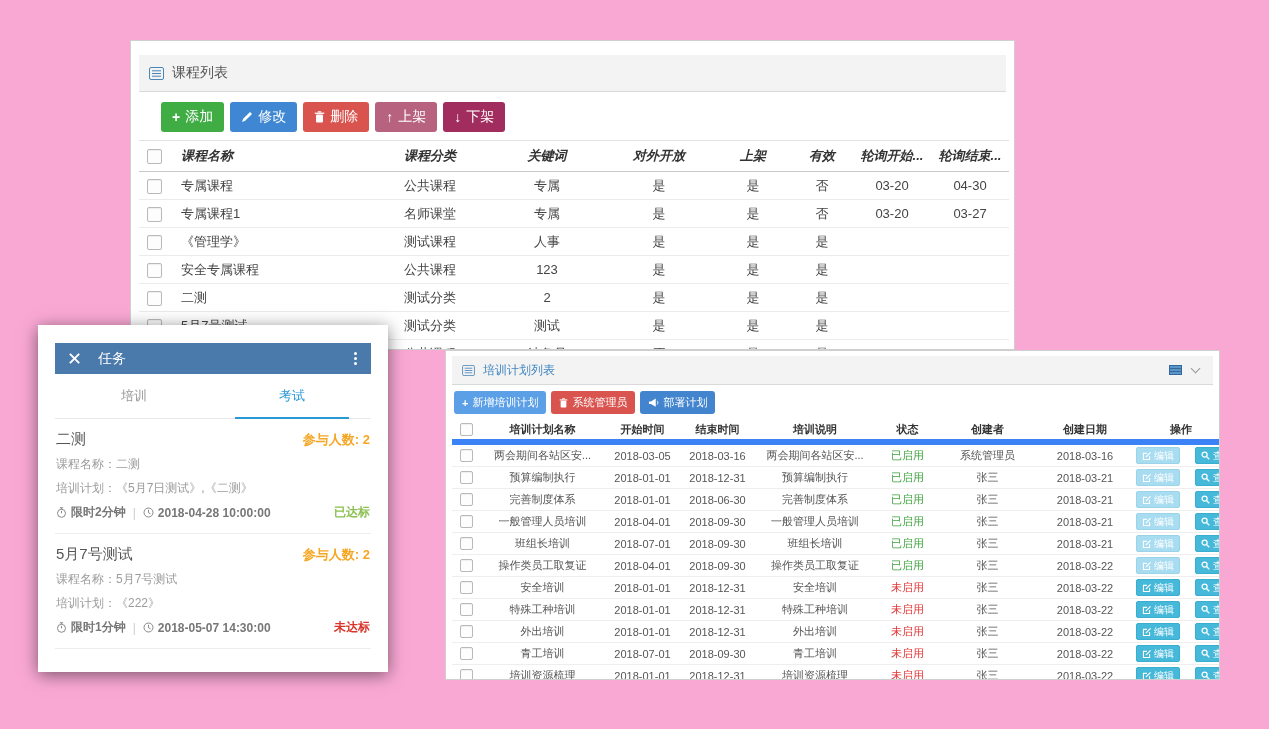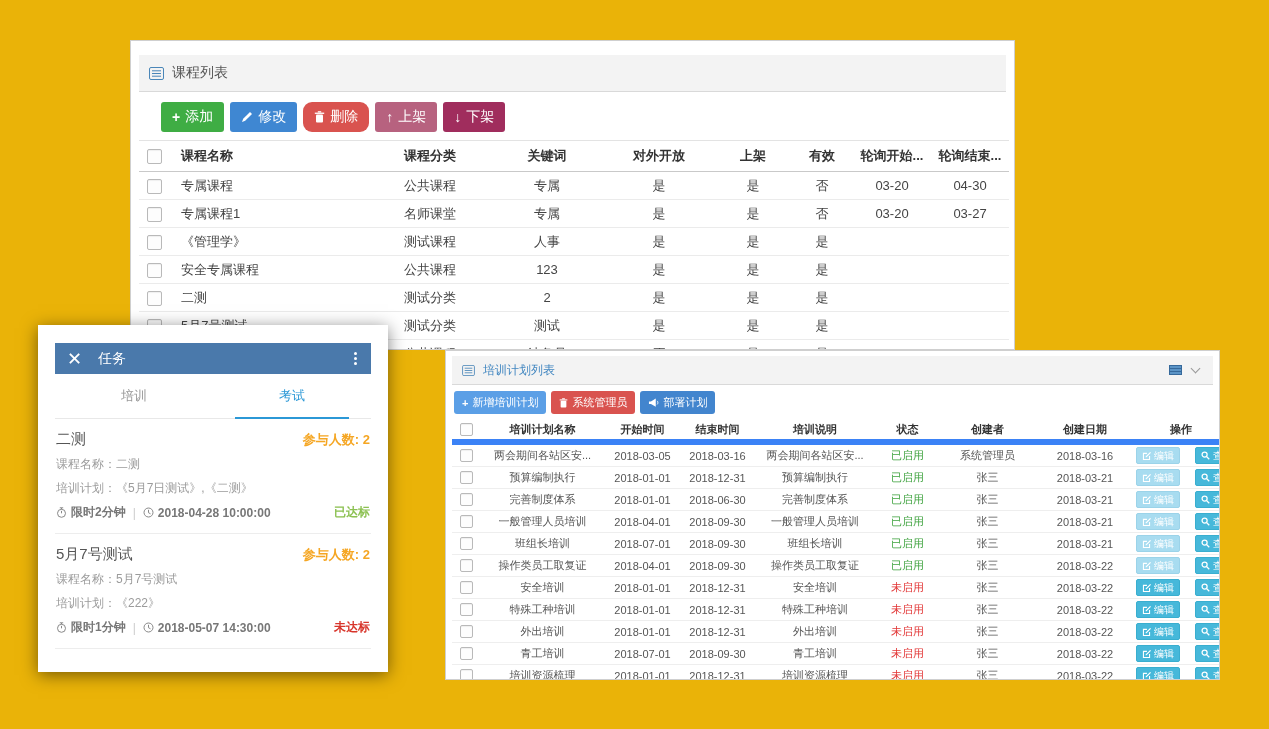--- a/index.html
+++ b/index.html
@@ -1,39 +1,39 @@
 <!DOCTYPE html>
 <html><head>
 <meta charset="utf-8">
 <style>
   html,body{margin:0;padding:0;width:1269px;height:729px;background:#000;overflow:hidden;
     font-family:"Liberation Sans","DejaVu Sans",sans-serif;}
-  .stage{position:relative;width:1269px;height:729px;background:#eab308;}
+  .stage{position:relative;width:1269px;height:729px;background:#f9a8d4;}
   .panel{position:absolute;background:#fff;border:1px solid #cfcfcf;box-sizing:border-box;}
 
   
   #course-panel{left:130px;top:40px;width:885px;height:310px;z-index:1;padding:14px 8px 0;overflow:hidden;}
   .phead{background:#f3f3f3;border-bottom:1px solid #d9d9d9;height:36px;display:flex;align-items:center;
     padding:0 10px;font-size:14px;color:#555;}
   .phead .ttl{margin-left:8px;}
   #plan-panel .phead{height:28px;font-size:12px;}
   #plan-panel .phead .ttl{color:#4186c0;}
   .phead .spacer{flex:1;}
   .toolbar{margin:10px 0 8px 22px;display:flex;align-items:center;}
   .btn{display:inline-flex;align-items:center;gap:5px;color:#fff;border:none;border-radius:3px;height:30px;
     padding:0 11px;font-size:14px;margin-right:6px;cursor:pointer;font-family:inherit;}
   .btn .ar{font-weight:bold;font-size:14px;}
   .btn-add{background:#3fad44;}
   .btn-edit{background:#3f87d2;}
-  .btn-del{background:#d9534f;border-radius:9px;}
+  .btn-del{background:#d9534f;}
   .btn-up{background:#b7627f;}
   .btn-down{background:#a02d5d;}
   table{border-collapse:collapse;width:100%;table-layout:fixed;}
   #course-table th{height:28px;font-size:13px;color:#333;border-top:1px solid #e3e3e3;border-bottom:1px solid #c9c9c9;
-    font-weight:bold;text-align:center;}
+    font-weight:bold;text-align:center;font-style:italic;}
   #course-table td{height:25px;font-size:13px;color:#444;border-bottom:1px solid #ebebeb;text-align:center;
     white-space:nowrap;overflow:hidden;}
   #course-table th.l,#course-table td.l{text-align:left;padding-left:12px;}
   .num{color:#4a7096;}
   .cb{display:inline-block;width:13px;height:13px;border:1px solid #b9b9b9;border-radius:2px;background:#fdfdfd;
     vertical-align:middle;box-shadow:inset 0 1px 1px rgba(0,0,0,.06);}
   #plan-table .cb{width:11px;height:11px;}
 
   
   #plan-panel{left:445px;top:350px;width:775px;height:330px;z-index:2;padding:5px 6px 0;overflow:hidden;}

